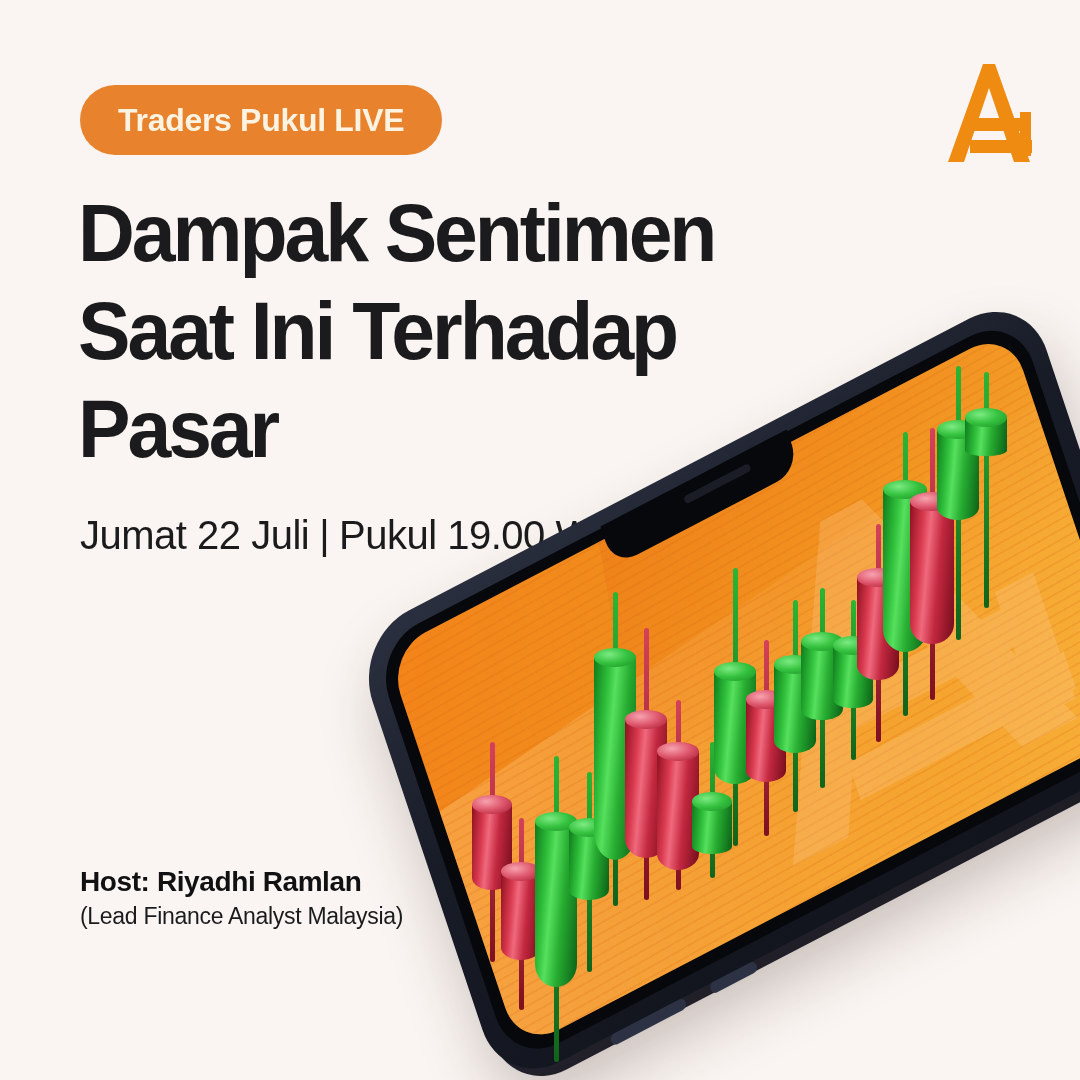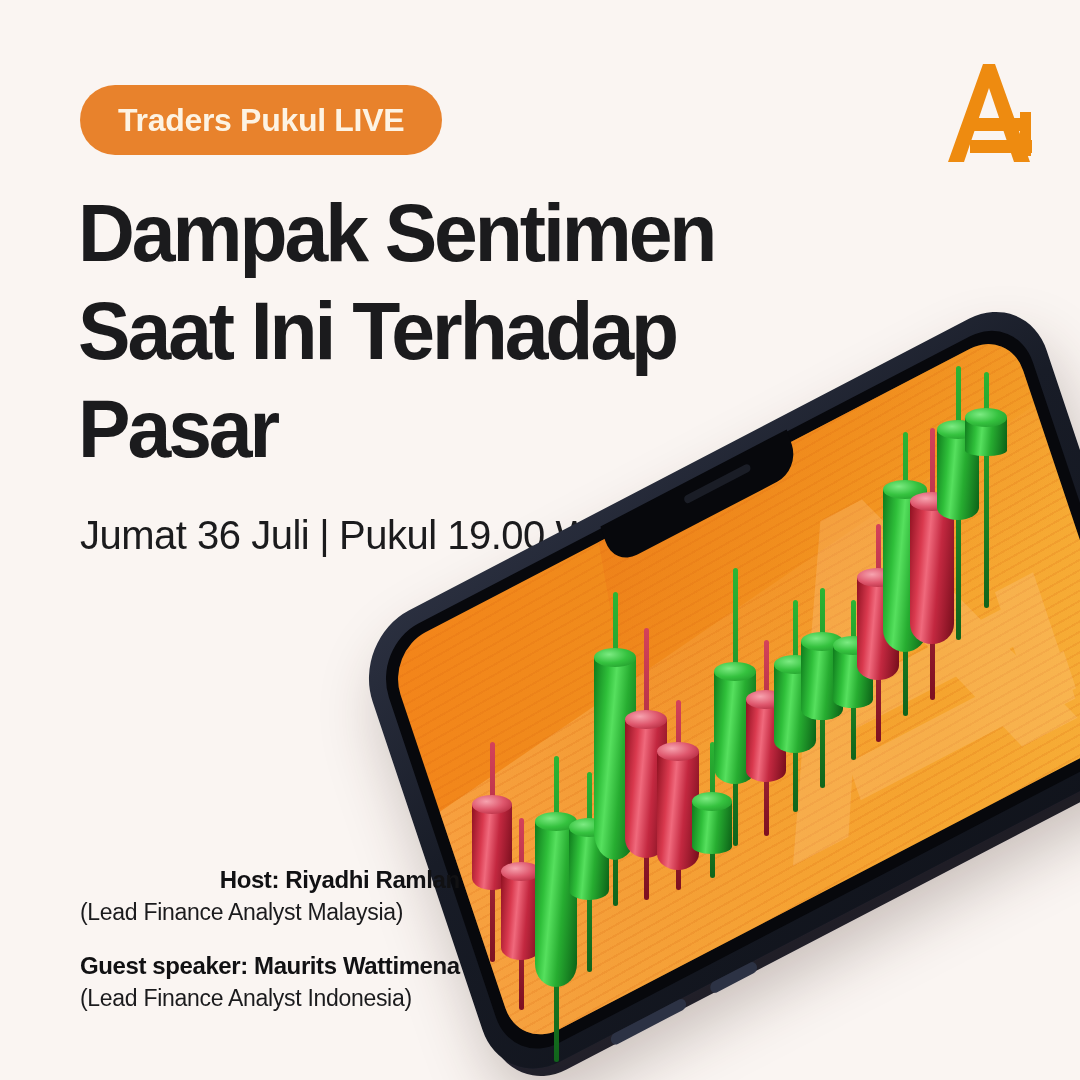--- a/index.html
+++ b/index.html
@@ -61,26 +61,25 @@
     white-space:nowrap;
   }
   .datetime .sep { margin:0 10px; font-weight:300; }
 
   
   .credits { position:absolute; left:80px; top:866px; z-index:40; }
   .credit-block { margin-bottom:26px; }
   .credit-block:last-child { margin-bottom:0; }
   .credit-name {
     color:#111113;
-    font-size:24px;
+    font-size:28px;
     font-weight:bold;
     letter-spacing:-0.4px;
     white-space:nowrap;
     margin-bottom:5px;
-    text-align:right;
   }
   .credit-role {
     color:#1B1B1D;
     font-size:23px;
     font-weight:400;
     letter-spacing:-0.3px;
     white-space:nowrap;
   }
 
   
@@ -208,21 +207,21 @@
 <div class="badge">
   <span class="badge-label">Traders Pukul LIVE</span>
 </div>
 
 <div class="headline">
   <span class="headline-line">Dampak Sentimen</span>
   <span class="headline-line">Saat Ini Terhadap</span>
   <span class="headline-line">Pasar</span>
 </div>
 
-<div class="datetime"><span>Jumat 36 Juli</span><span class="sep">|</span><span>Pukul 19.00 WIB</span></div>
+<div class="datetime"><span>Jumat 22 Juli</span><span class="sep">|</span><span>Pukul 19.00 WIB</span></div>
 
 <div class="artwork">
 
   <div class="phone-wrap">
     <div class="phone-rail"></div>
     <div class="phone-body">
       <div class="phone-bezel">
         <div class="phone-screen">
           <div class="screen-wedge"></div>
           <div class="screen-wedge2"></div>
@@ -375,17 +374,13 @@
         </div>
       </div>
     </div>
 </div>
 
 <div class="credits">
   <div class="credit-block">
     <div class="credit-name">Host: Riyadhi Ramlan</div>
     <div class="credit-role">(Lead Finance Analyst Malaysia)</div>
   </div>
-  <div class="credit-block">
-    <div class="credit-name">Guest speaker: Maurits Wattimena</div>
-    <div class="credit-role">(Lead Finance Analyst Indonesia)</div>
-  </div>
 </div>
 
 </body></html>

